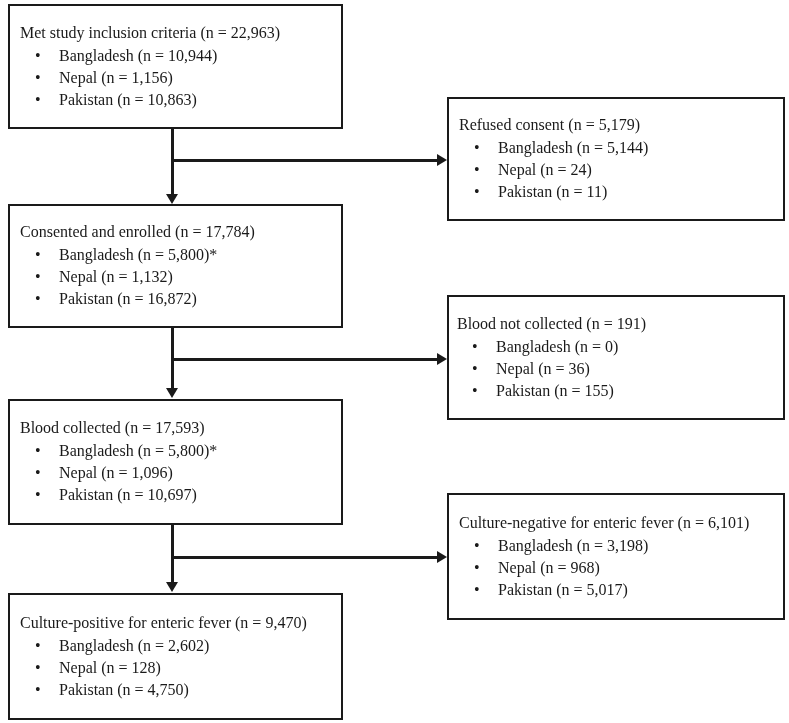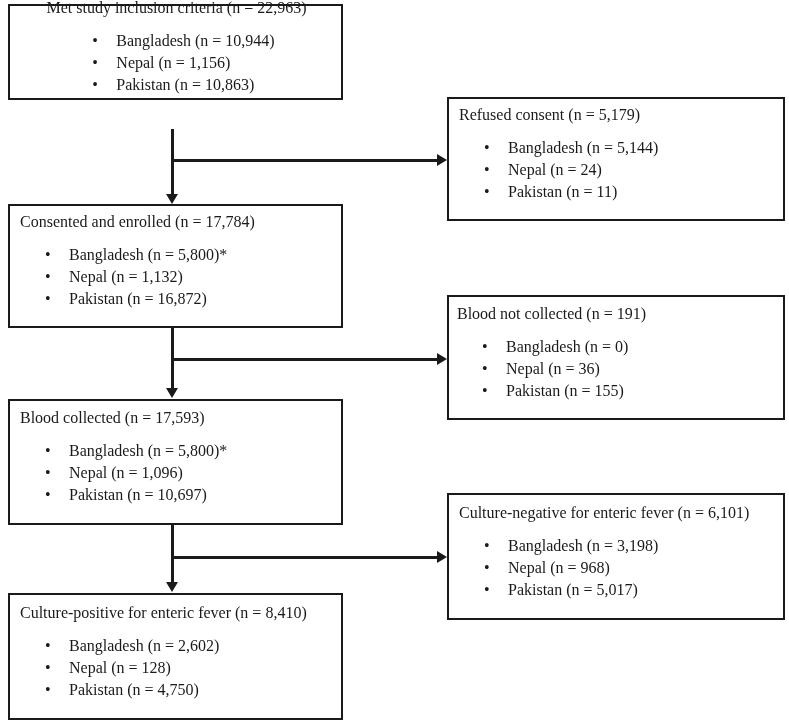--- a/index.html
+++ b/index.html
@@ -25,21 +25,21 @@
     background: #ffffff;
     display: flex;
     flex-direction: column;
     justify-content: center;
     padding: 0 8px 0 10px;
   }
   .box .title {
     margin: 0;
   }
   .box ul.bullets {
-    margin: 11px;
+    margin: 1px;
     padding: 0;
     list-style: none;
   }
   .box ul.bullets li {
     position: relative;
     padding-left: 38px;
   }
   .box ul.bullets li::before {
     content: "\2022";
     position: absolute;
@@ -69,21 +69,21 @@
     border-top: 6px solid transparent;
     border-bottom: 6px solid transparent;
     border-left: 10px solid #1a1a1a;
   }
 </style>
 </head>
 <body>
 
 <div id="figure">
 
-  <div class="box" style="left:8px; top:4px; width:335px; height:96px;align-items:center;">
+  <div class="box" style="left:8px; top:4px; width:335px; height:125px;">
     <div class="title">Met study inclusion criteria (n = 22,963)</div>
     <ul class="bullets">
       <li>Bangladesh (n = 10,944)</li>
       <li>Nepal (n = 1,156)</li>
       <li>Pakistan (n = 10,863)</li>
     </ul>
   </div>
 
   <div class="box" style="left:8px; top:204px; width:335px; height:124px;">
     <div class="title">Consented and enrolled (n = 17,784)</div>
@@ -97,21 +97,21 @@
   <div class="box" style="left:8px; top:399px; width:335px; height:126px;">
     <div class="title">Blood collected (n = 17,593)</div>
     <ul class="bullets">
       <li>Bangladesh (n = 5,800)*</li>
       <li>Nepal (n = 1,096)</li>
       <li>Pakistan (n = 10,697)</li>
     </ul>
   </div>
 
   <div class="box" style="left:8px; top:593px; width:335px; height:127px;">
-    <div class="title">Culture-positive for enteric fever (n = 8,410)</div>
+    <div class="title">Culture-positive for enteric fever (n = 9,470)</div>
     <ul class="bullets">
       <li>Bangladesh (n = 2,602)</li>
       <li>Nepal (n = 128)</li>
       <li>Pakistan (n = 4,750)</li>
     </ul>
   </div>
 
   <div class="box" style="left:447px; top:97px; width:338px; height:124px;">
     <div class="title">Refused consent (n = 5,179)</div>
     <ul class="bullets">

